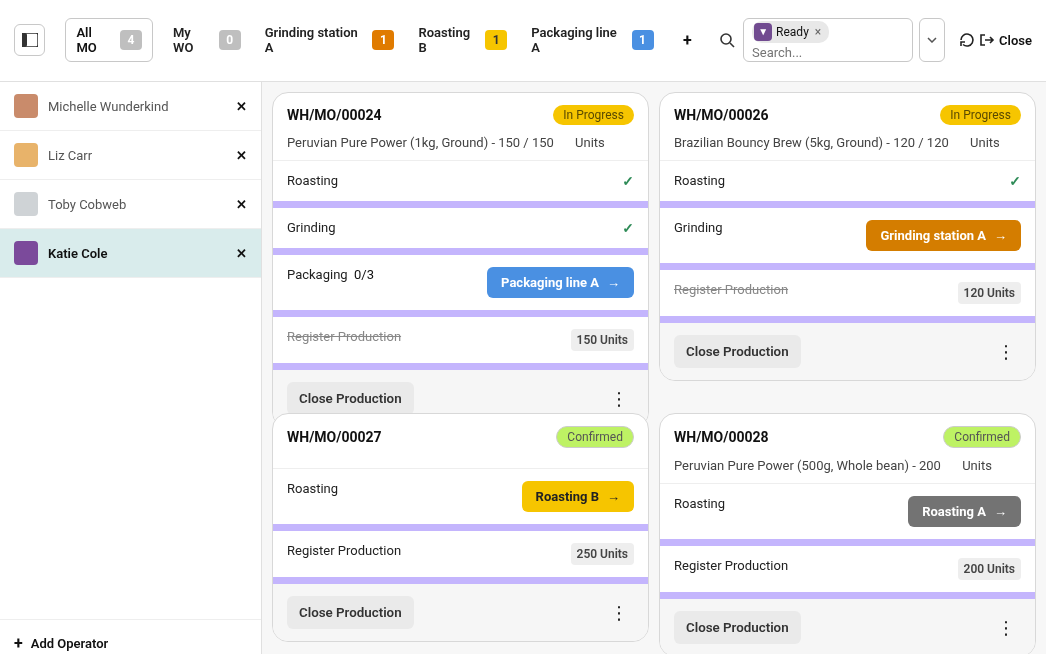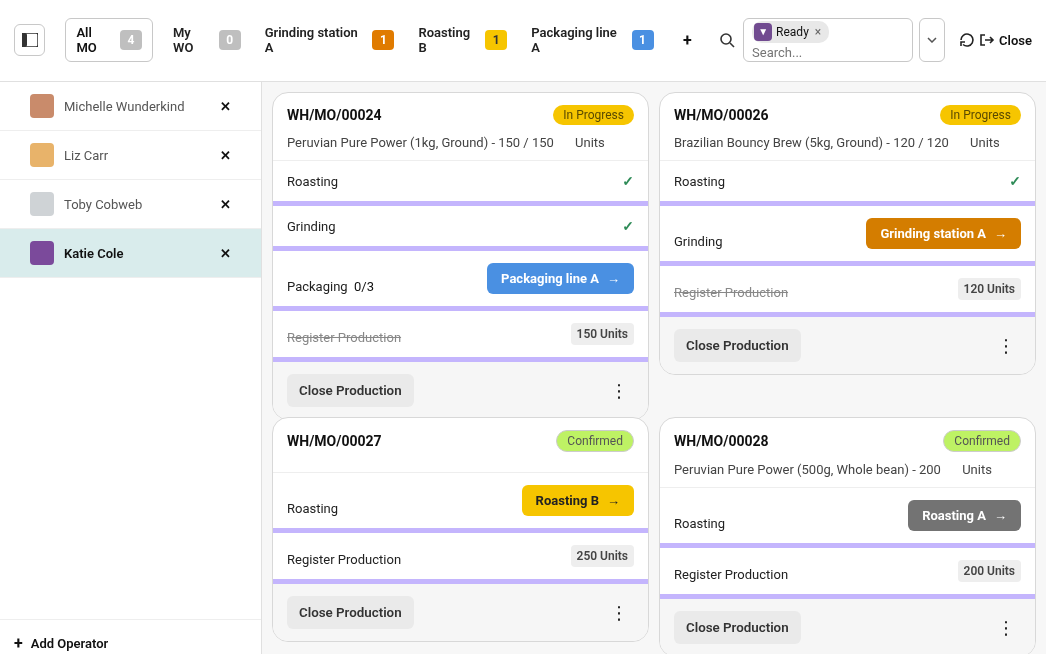--- a/index.html
+++ b/index.html
@@ -20,38 +20,38 @@
 .search-icon{width:20px;display:flex;justify-content:center}
 .filter-chip{display:inline-flex;align-items:center;background:#e8e8e8;border-radius:10px;padding:2px 6px 2px 2px;font-size:12px;gap:4px;margin-bottom:2px}
 .filter-chip .funnel{background:#714b90;color:#fff;width:18px;height:18px;border-radius:4px;display:flex;align-items:center;justify-content:center;font-size:10px}
 .filter-chip .x{color:#666;cursor:pointer;padding:0 2px}
 .search-field{border:none;outline:none;font-size:13px;width:100%;color:#777}
 .dd-btn{width:26px;height:44px;border:1px solid #c8c8c8;border-radius:6px;display:flex;align-items:center;justify-content:center;cursor:pointer;background:#fff}
 .right-actions{display:flex;align-items:center;gap:4px;margin-left:8px}
 .close-link{display:flex;align-items:center;gap:4px;font-weight:600;cursor:pointer}
 .main{display:flex;height:calc(654px - 68px)}
 .sidebar{width:262px;border-right:1px solid #e0e0e0;border-top:1px solid #e0e0e0;display:flex;flex-direction:column;flex-shrink:0}
-.op-row{display:flex;align-items:center;padding:12px 30px;border-bottom:1px solid #eee;gap:10px;cursor:pointer}
+.op-row{display:flex;align-items:center;padding:12px 14px;border-bottom:1px solid #eee;gap:10px;cursor:pointer}
 .op-row.active{background:#d9ecec}
 .avatar{width:24px;height:24px;border-radius:4px;display:inline-block}
 .op-name{flex:1;color:#555;font-size:13px}
 .op-row.active .op-name{color:#111;font-weight:600}
 .op-x{font-weight:700;cursor:pointer;font-size:13px}
 .add-op{margin-top:auto;padding:14px;border-top:1px solid #eee;display:flex;align-items:center;gap:8px;font-weight:600;cursor:pointer}
 .content{flex:1;background:#f7f7f7;overflow:auto;padding:10px;display:grid;grid-template-columns:1fr 1fr;gap:10px;border-top:1px solid #e0e0e0}
 .card{background:#fff;border:1px solid #d8d8d8;border-radius:16px;overflow:hidden;align-self:start}
 .card-head{padding:12px 14px 10px;border-bottom:1px solid #eee}
 .ch-top{display:flex;align-items:center;justify-content:space-between;margin-bottom:10px}
 .mo-id{font-weight:700;font-size:14px}
 .status{border-radius:14px;padding:3px 10px;font-size:12px;font-weight:400}
 .status-inprog{background:#f6c500;color:#5a4a00}
 .status-conf{background:#bef264;color:#555;border:1px solid #ccc}
 .subtitle{color:#444;font-size:13px}
 .units-lbl{color:#444;margin-left:18px}
-.step{display:flex;align-items:flex-end;justify-content:space-between;padding:12px 14px;border-bottom:5px solid #c4b5fd}
+.step{display:flex;align-items:flex-start;justify-content:space-between;padding:12px 14px;border-bottom:7px solid #c4b5fd}
 .step-name{color:#222}
 .step-name.strike{text-decoration:line-through;color:#888}
 .check{color:#2e8b57;font-weight:700;font-size:14px}
 .action-btn{border:none;border-radius:6px;padding:8px 14px;font-weight:700;cursor:pointer;display:inline-flex;align-items:center;gap:8px;font-size:13px}
 .ab-blue{background:#4a90e2;color:#fff}
 .ab-orange{background:#d47d00;color:#fff}
 .ab-yellow{background:#f6c500;color:#222}
 .ab-red{background:#737373;color:#fff}
 .units-badge{background:#eee;border-radius:4px;padding:4px 6px;font-size:12px;font-weight:600;color:#444;white-space:nowrap}
 .card-foot{display:flex;align-items:center;justify-content:space-between;padding:12px 14px;background:#f6f6f6}

